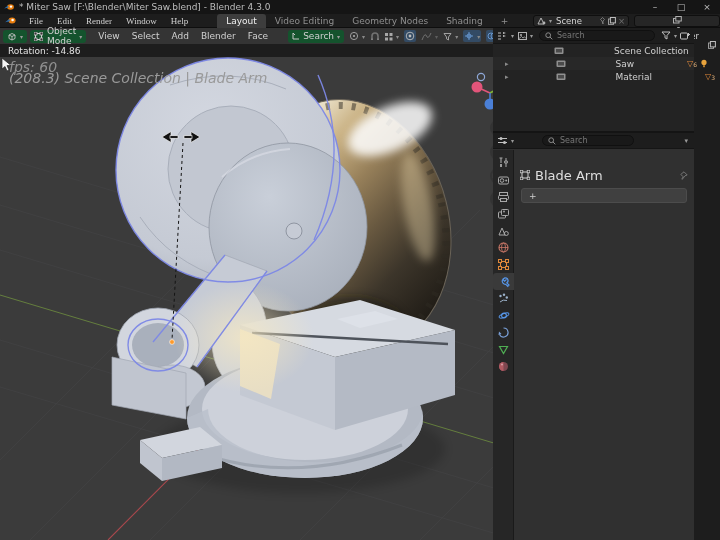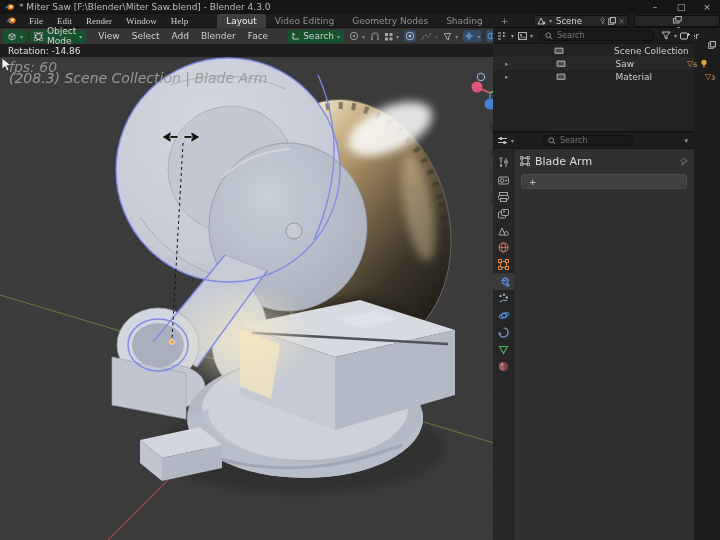--- a/index.html
+++ b/index.html
@@ -63,21 +63,21 @@
   .row-right { margin-left:auto; display:flex; align-items:center; gap:3px; padding-right:4px; }
   .sep-h { position:absolute; left:0; top:103px; width:100%; height:2px; background:#141414; }
 
   .props { position:absolute; left:0; top:105px; width:100%; height:407px; background:#303030; }
   .props .ed-header { background:#1d1d1d; }
   .props-body { position:absolute; left:0; top:17px; right:0; bottom:0; display:flex; }
   .ptabs { width:21px; background:#262626; border-right:1px solid #1a1a1a; padding-top:4px; }
   .ptab { width:21px; height:17px; display:flex; align-items:center; justify-content:center; }
   .ptab.active { background:#3a3a3a; border-radius:3px 0 0 3px; }
   .pcontent { flex:1; }
-  .crumb { height:18px; display:flex; align-items:center; font-size:11px; color:#dedede; padding:0 6px; margin-top:2px; }
+  .crumb { height:18px; display:flex; align-items:center; font-size:13px; color:#dedede; padding:0 6px; margin-top:16px; }
   .crumb .name { margin-left:5px; }
   .crumb .pin { margin-left:auto; opacity:.7; }
   .add-mod { margin:4px 7px 0 7px; height:15px; background:#404040; border:1px solid #4c4c4c; border-radius:3px;
              display:flex; align-items:center; font-size:9px; color:#d8d8d8; position:relative; }
   .add-mod .plus { position:absolute; left:7px; color:#cfcfcf; }
   .add-mod .cap { width:100%; text-align:center; }
 </style>
 </head>
 <body>
 

